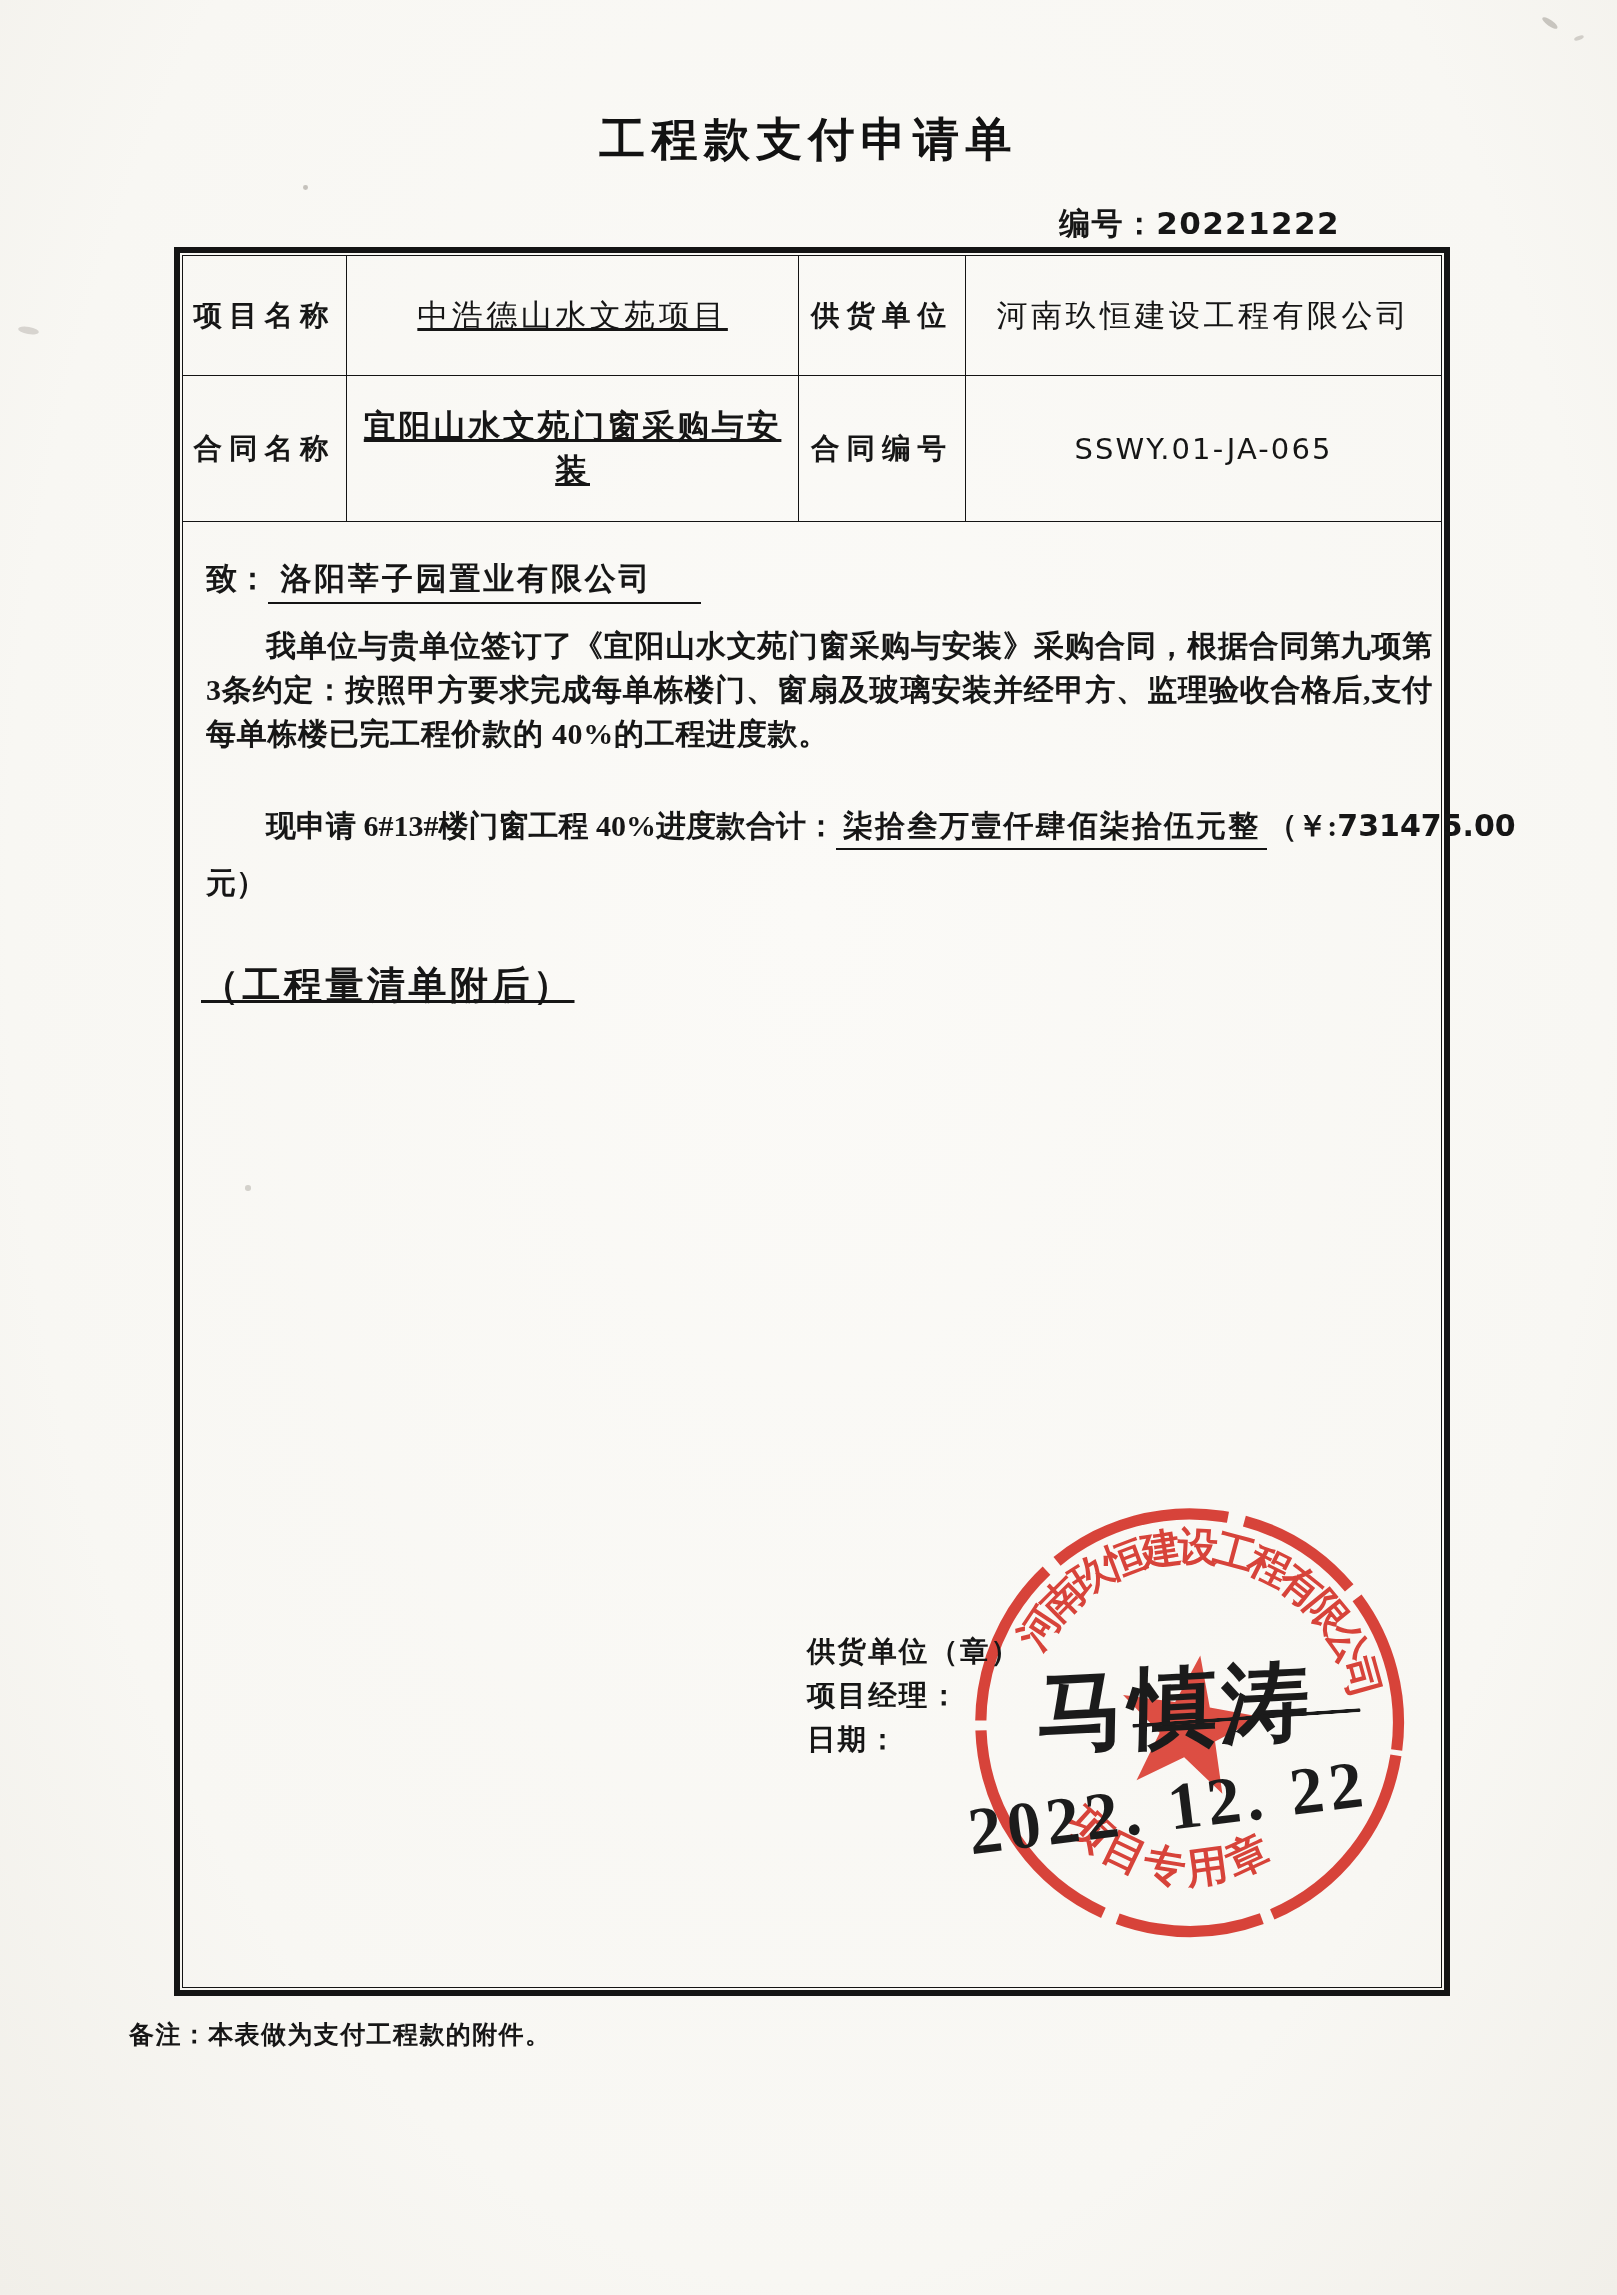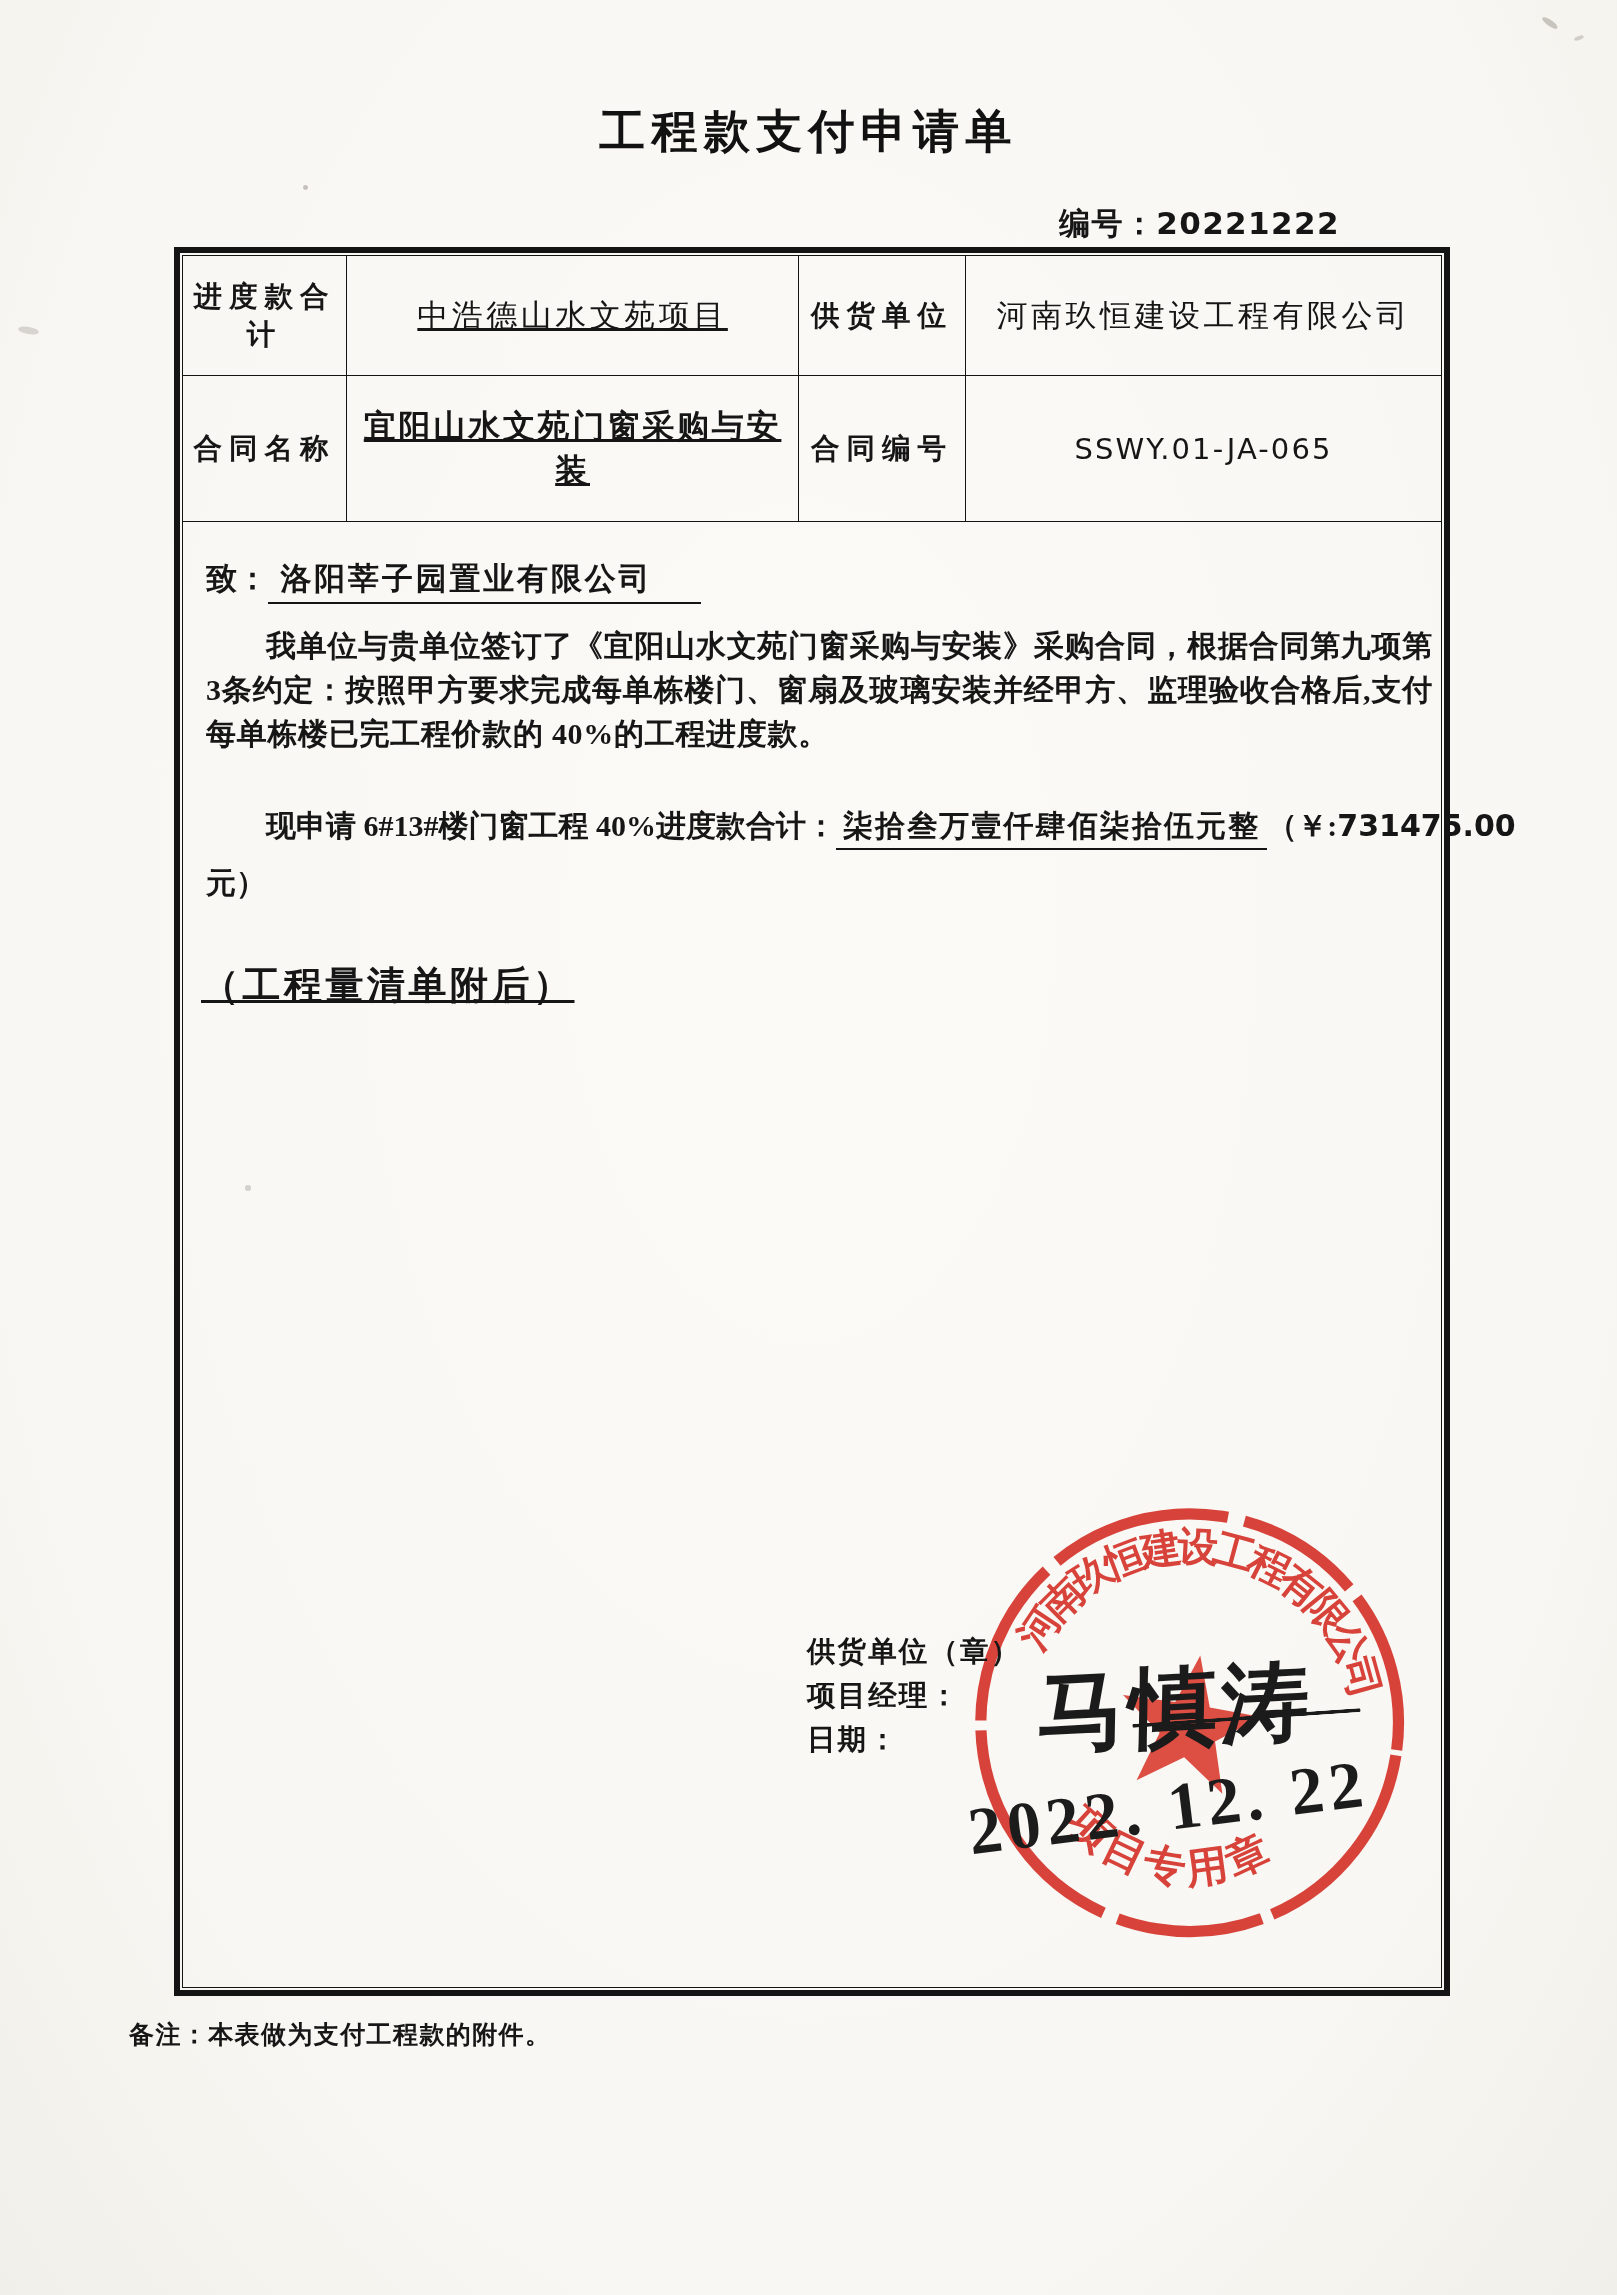--- a/index.html
+++ b/index.html
@@ -4,21 +4,21 @@
 <style>
   html,body{margin:0;padding:0;background:#e8e6e1;}
   .page{
     position:relative; width:1617px; height:2295px;
     background:
       radial-gradient(ellipse at 50% 40%, #fbfaf7 0%, #f8f7f3 70%, #f1efe9 100%);
     font-family:"Liberation Serif", serif;
     color:#161616; overflow:hidden;
   }
   .title{
-    position:absolute; left:0; right:0; top:97px; margin:4px;
+    position:absolute; left:0; right:0; top:97px; margin:12px;
     text-align:center; font-size:46px; font-weight:700;
     letter-spacing:6.3px; color:#121212;
   }
   .doc-no{
     position:absolute; left:1059px; top:203px;
     font-size:31px; font-weight:600; letter-spacing:1.4px;
   }
   .doc-no .num{ font-family:"DejaVu Sans", sans-serif; font-weight:600; letter-spacing:1.4px;text-align:right; }
 
   .frame{
@@ -115,21 +115,21 @@
   <h1 class="title">工程款支付申请单</h1>
 
   <div class="doc-no">
     <span>编号：</span><span class="num">20221222</span>
   </div>
 
   <div class="frame">
     <div class="frame-inner">
 
       <div class="hrow row1">
-        <div class="cell c1 bordered label">进度款合计</div>
+        <div class="cell c1 bordered label">项目名称</div>
         <div class="cell c2 bordered value">中浩德山水文苑项目</div>
         <div class="cell c3 bordered label">供货单位</div>
         <div class="cell c4 value">河南玖恒建设工程有限公司</div>
       </div>
 
       <div class="hrow row2">
         <div class="cell c1 bordered label">合同名称</div>
         <div class="cell c2 bordered value value-bold">宜阳山水文苑门窗采购与安装</div>
         <div class="cell c3 bordered label">合同编号</div>
         <div class="cell c4 mono">SSWY.01-JA-065</div>

